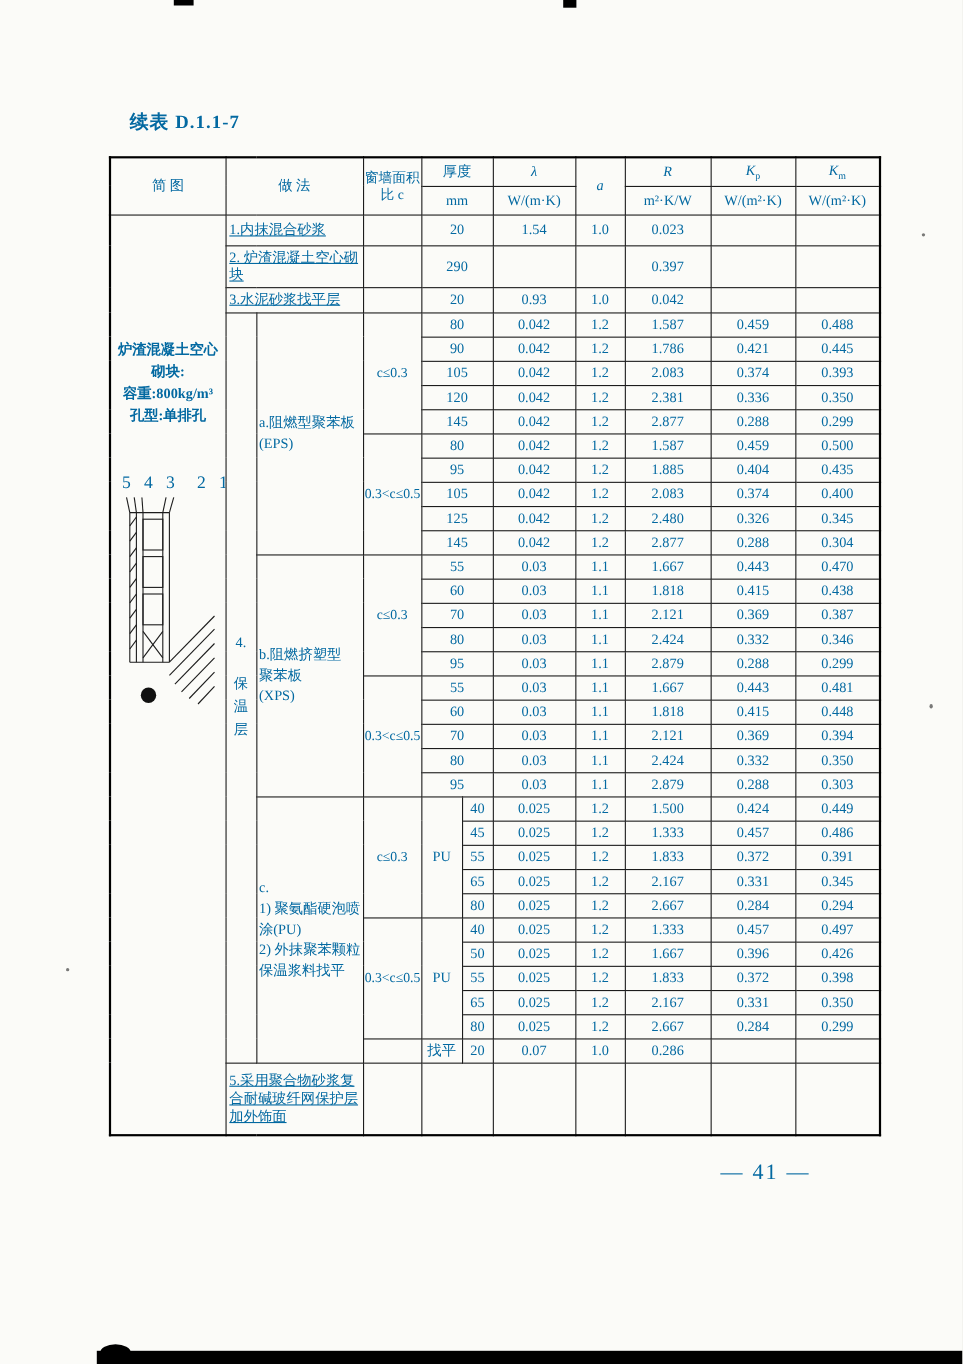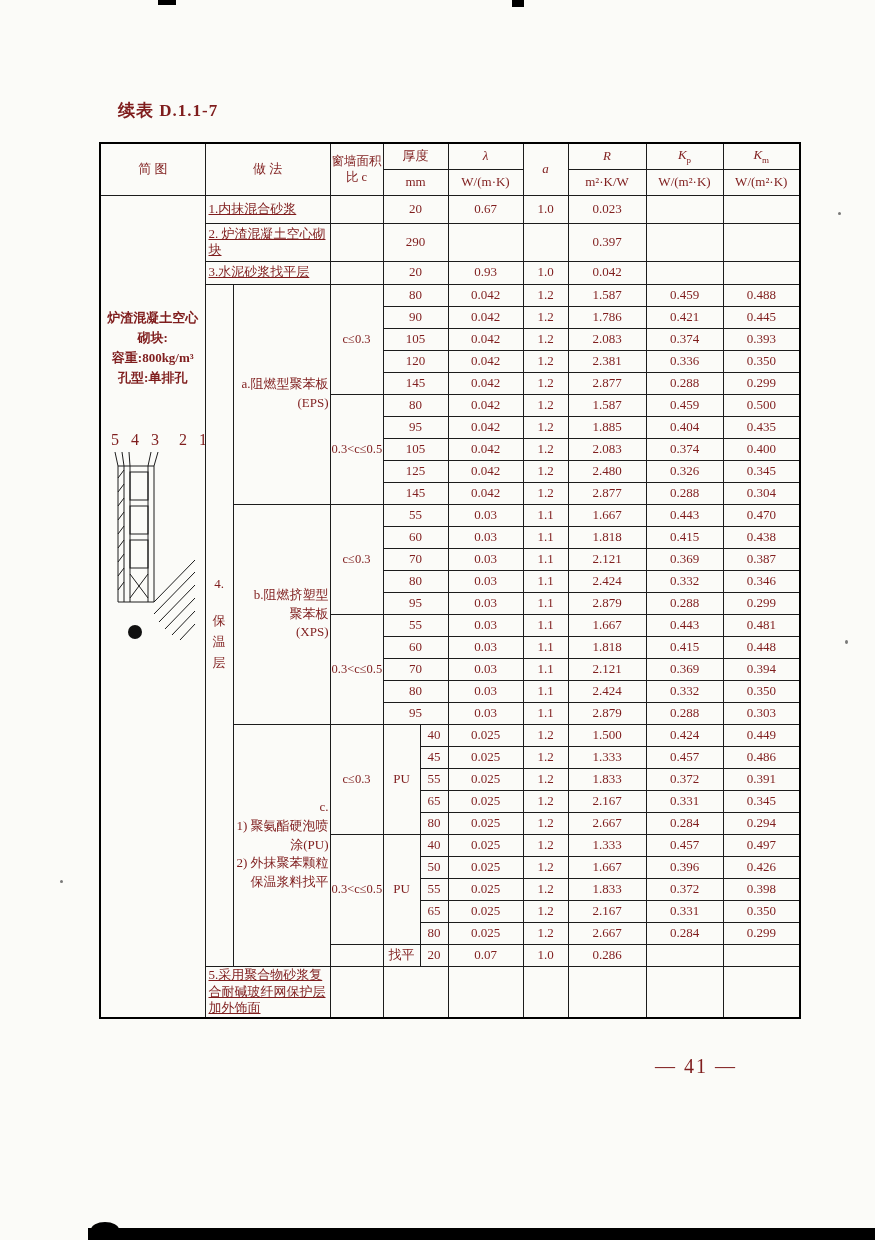--- a/index.html
+++ b/index.html
@@ -3,21 +3,21 @@
 <meta charset="utf-8">
 <style>
   * { box-sizing: border-box; }
   html, body { margin: 0; padding: 0; }
   body { background: #d9d9d5; font-family: "Liberation Serif", "DejaVu Serif", serif; }
   .page {
     position: relative;
     width: 875px; height: 1240px;
     background: #fbfbf8;
     overflow: hidden;
-    color: #7f1d1d;
+    color: #0369a1;
   }
   .title {
     position: absolute; left: 118px; top: 99px;
     font-size: 17px; font-weight: 700; letter-spacing: 1px;
   }
   .pageno {
     position: absolute; left: 655px; top: 1055px;
     font-size: 20px; letter-spacing: 2px;
   }
   .tablewrap { position: absolute; left: 99px; top: 142px; }
@@ -30,26 +30,26 @@
     padding: 0 1px;
     text-align: center; vertical-align: middle;
     font-size: 13px; font-weight: normal; line-height: 1.25;
     overflow: hidden;
   }
   thead tr { height: 26px; }
   tbody tr { height: 22px; }
   tr#row-1 { height: 28px; }
   tr#row-2 { height: 38px; }
   tr#row-3 { height: 23px; }
-  tr#row-bottom { height: 52px; }
+  tr#row-bottom { height: 66px; }
   .left { text-align: left; padding-left: 3px; text-decoration: underline; }
   .it { font-style: italic; }
   sub { font-size: 9px; }
   .wwr-cell { font-size: 12.5px; line-height: 1.3; }
-  .mat-cell { text-align: right; padding-left: 2px; line-height: 1.45; }
+  .mat-cell { text-align: left; padding-left: 2px; line-height: 1.45; }
   .sec-cell { vertical-align: middle; padding: 0; }
   .sec-cell .vtext { width: 15px; margin: 19px auto 0; word-break: break-all; line-height: 1.6; }
   .diagram-cell { vertical-align: top; padding: 112px 6px 0 6px; }
   .cap { font-size: 13px; line-height: 1.55; text-align: center; font-weight: bold; }
   .layer-labels { margin-top: 42px; font-size: 16px; text-align: left; padding-left: 4px; letter-spacing: 4px; white-space: pre; }
   svg.wall { display: block; margin: 2px auto 0 auto; }
   .artifact { position: absolute; background: #000; }
   .speck { position: absolute; background: #333; border-radius: 50%; opacity: .65; }
 </style>
 </head>
@@ -135,21 +135,21 @@
                 <line x1="58" y1="177" x2="88" y2="146"></line>
                 <line x1="65" y1="183" x2="88" y2="159"></line>
                 <line x1="73" y1="188" x2="88" y2="172"></line>
               </g>
               <circle cx="28" cy="180" r="7" fill="#111"></circle>
             </svg>
           </td>
           <td colspan="2" class="left">1.内抹混合砂浆</td>
           <td></td>
           <td colspan="2">20</td>
-          <td>0.67</td>
+          <td>1.54</td>
           <td>1.0</td>
           <td>0.023</td>
           <td></td>
           <td></td>
         </tr>
         <tr id="row-2">
           <td colspan="2" class="left">2. 炉渣混凝土空心砌块</td>
           <td></td>
           <td colspan="2">290</td>
           <td></td>

